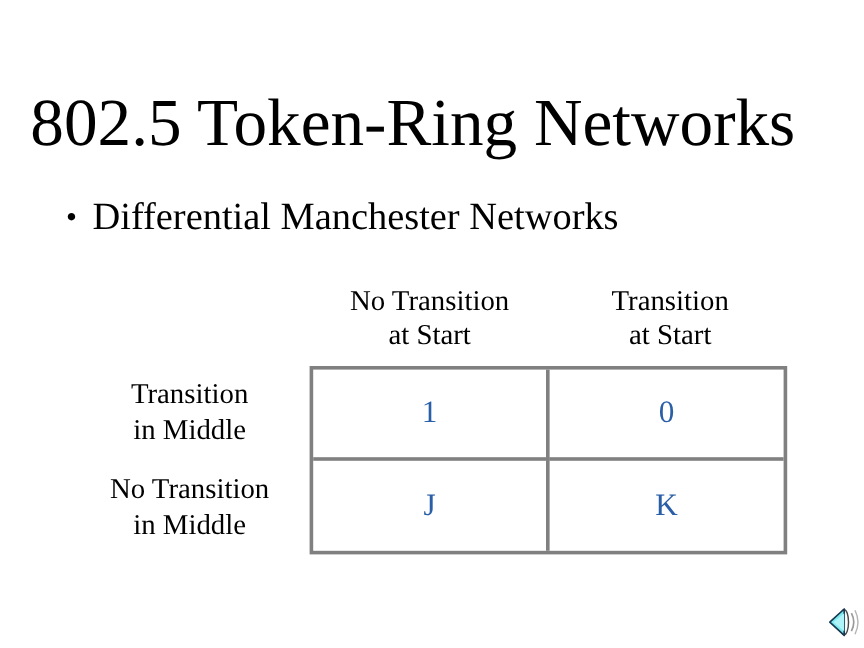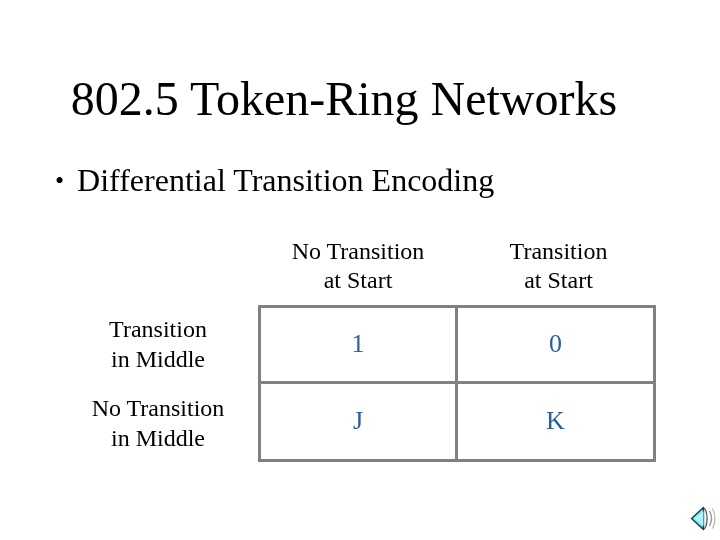--- a/index.html
+++ b/index.html
@@ -7,21 +7,21 @@
     position:relative;
     width:720px;height:540px;
     background:#ffffff;
     overflow:hidden;
     font-family:"Liberation Serif","DejaVu Serif",serif;
     color:#000;
   }
   .title{
     position:absolute;left:0;top:74px;width:688px;
     text-align:center;
-    font-size:48px;line-height:1.05;
+    font-size:56px;line-height:1.05;
     white-space:nowrap;
   }
   .bullet-line{
     position:absolute;left:55px;top:163px;width:620px;
     font-size:32px;line-height:1.1;
     display:flex;align-items:baseline;
   }
   .bullet-marker{
     font-size:26px;
     margin-right:13px;
@@ -68,21 +68,21 @@
 </style>
 </head>
 <body>
 
 <div id="slide">
 
   <div class="title">802.5 Token-Ring Networks</div>
 
   <div class="bullet-line">
     <span class="bullet-marker">•</span>
-    <span>Differential Transition Encoding</span>
+    <span>Differential Manchester Networks</span>
   </div>
 
   <div class="col-header c1">
     <div>No Transition</div>
     <div>at Start</div>
   </div>
   <div class="col-header c2">
     <div>Transition</div>
     <div>at Start</div>
   </div>

